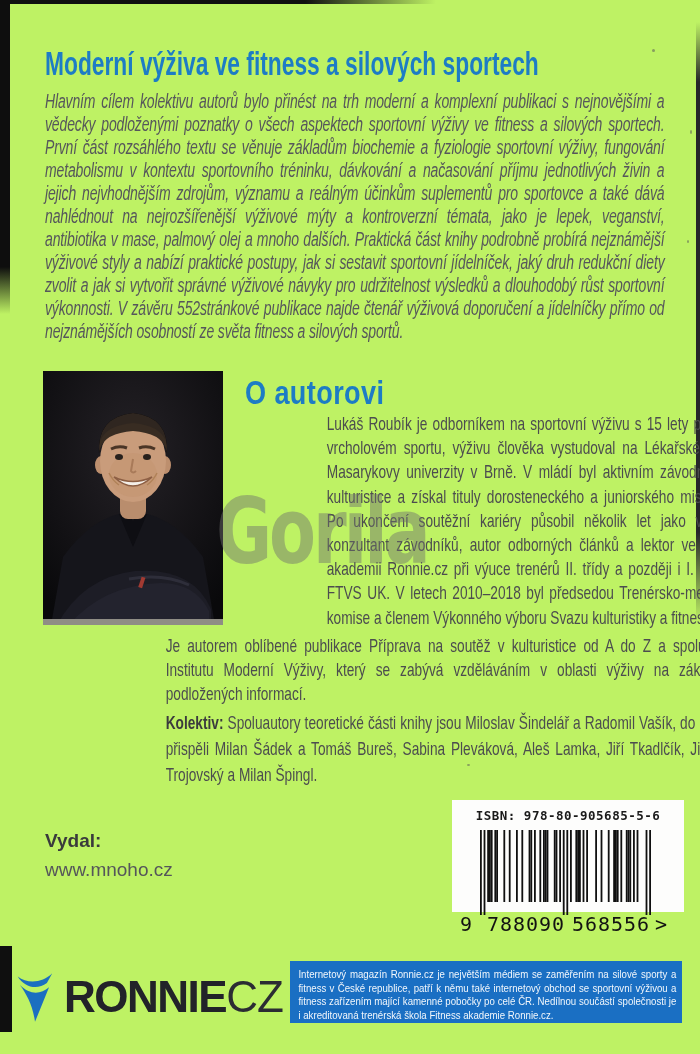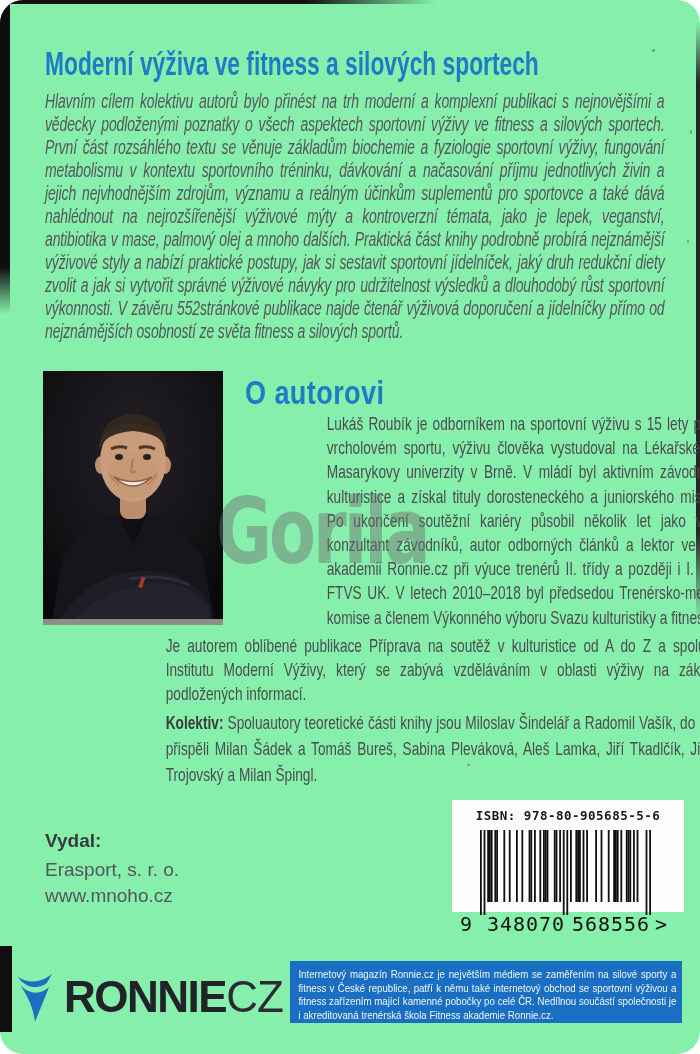--- a/index.html
+++ b/index.html
@@ -1,17 +1,17 @@
 <!DOCTYPE html>
 <html><head>
 <meta charset="utf-8">
 <style>
   html,body{margin:0;padding:0;}
-  .cover{position:relative;width:700px;height:1054px;background:#86efac;overflow:hidden;
-         font-family:"Liberation Sans",sans-serif;border-radius:23px;}
+  .cover{position:relative;width:700px;height:1054px;background:#bef264;overflow:hidden;
+         font-family:"Liberation Sans",sans-serif;}
   
   .edge{position:absolute;background:#141414;}
   .edge-top{left:0;top:0;width:436px;height:4px;background:linear-gradient(to right,#101010 70%,rgba(16,16,16,0));}
   .edge-left-a{left:0;top:0;width:10px;height:314px;background:linear-gradient(to bottom,#0e0e0e 85%,rgba(14,14,14,0));}
   .edge-left-b{left:0;top:946px;width:12px;height:86px;background:#0f0f0f;}
   .edge-right{left:696px;top:22px;width:4px;height:600px;
       background:linear-gradient(to bottom,rgba(30,30,34,0),#26262a 10%,#26262a 85%,rgba(30,30,34,0));}
   .speck{position:absolute;border-radius:50%;background:#5a5a5a;opacity:.55;}
 
   .cond{transform-origin:0 0;}
@@ -125,21 +125,20 @@
   </div>
 
   <h2 class="about-heading">O autorovi</h2>
   <p class="about-col">Lukáš Roubík je odborníkem na sportovní výživu s 15 lety praxe ve vrcholovém sportu, výživu člověka vystudoval na Lékařské fakultě Masarykovy univerzity v Brně. V mládí byl aktivním závodníkem v kulturistice a získal tituly dorosteneckého a juniorského mistra ČR. Po ukončení soutěžní kariéry působil několik let jako výživový konzultant závodníků, autor odborných článků a lektor ve Fitness akademii Ronnie.cz při výuce trenérů II. třídy a později i I. třídy na FTVS UK. V letech 2010–2018 byl předsedou Trenérsko-metodické komise a členem Výkonného výboru Svazu kulturistiky a fitness ČR.</p>
   <p class="about-full">Je autorem oblíbené publikace Příprava na soutěž v kulturistice od A do Z a spoluzakladatelem Institutu Moderní Výživy, který se zabývá vzděláváním v oblasti výživy na základě vědecky podložených informací.</p>
 
   <p class="kolektiv"><b>Kolektiv:</b><span> Spoluautory teoretické části knihy jsou Miloslav Šindelář a Radomil Vašík, do praktické části přispěli Milan Šádek a Tomáš Bureš, Sabina Pleváková, Aleš Lamka, Jiří Tkadlčík, Jiří Orság, Filip Trojovský a Milan Špingl.</span></p>
 
   <div class="publisher">
     <div class="plabel">Vydal:</div>
-    <div>Erasport, s. r. o.</div>
     <div>www.mnoho.cz</div>
   </div>
 
   <div class="barcode-box">
     <div class="isbn-label">ISBN: 978-80-905685-5-6</div>
     <svg class="bars" id="barcode-svg" width="171" height="85">
         <rect x="0.0" y="0" width="1.8" height="85" fill="#101010"></rect>
         <rect x="3.6" y="0" width="1.8" height="85" fill="#101010"></rect>
         <rect x="7.2" y="0" width="1.8" height="72" fill="#101010"></rect>
         <rect x="9.0" y="0" width="1.8" height="72" fill="#101010"></rect>
@@ -177,21 +176,21 @@
         <rect x="140.4" y="0" width="1.8" height="72" fill="#101010"></rect>
         <rect x="145.8" y="0" width="1.8" height="72" fill="#101010"></rect>
         <rect x="147.6" y="0" width="1.8" height="72" fill="#101010"></rect>
         <rect x="149.4" y="0" width="1.8" height="72" fill="#101010"></rect>
         <rect x="153.0" y="0" width="1.8" height="72" fill="#101010"></rect>
         <rect x="156.6" y="0" width="1.8" height="72" fill="#101010"></rect>
         <rect x="165.6" y="0" width="1.8" height="85" fill="#101010"></rect>
         <rect x="169.2" y="0" width="1.8" height="85" fill="#101010"></rect>
       </svg>
     <span class="bdigits d-first">9</span>
-    <span class="bdigits d-left">348070</span>
+    <span class="bdigits d-left">788090</span>
     <span class="bdigits d-right">568556</span>
     <span class="bdigits d-end">&gt;</span>
   </div>
 
   <div class="watermark">Gorila</div>
 
   <div class="footer-logo">
     <svg width="38" height="54" viewBox="0 0 34 50">
       <path d="M1,6 C10,13 24,12 33,3 L28,12 C19,19 7,16 1,6 Z" fill="#1b6fc0"></path>
       <path d="M3,14 C12,23 22,23 30,16 L17,48 C15,33 9,22 3,14 Z" fill="#1b6fc0"></path>

